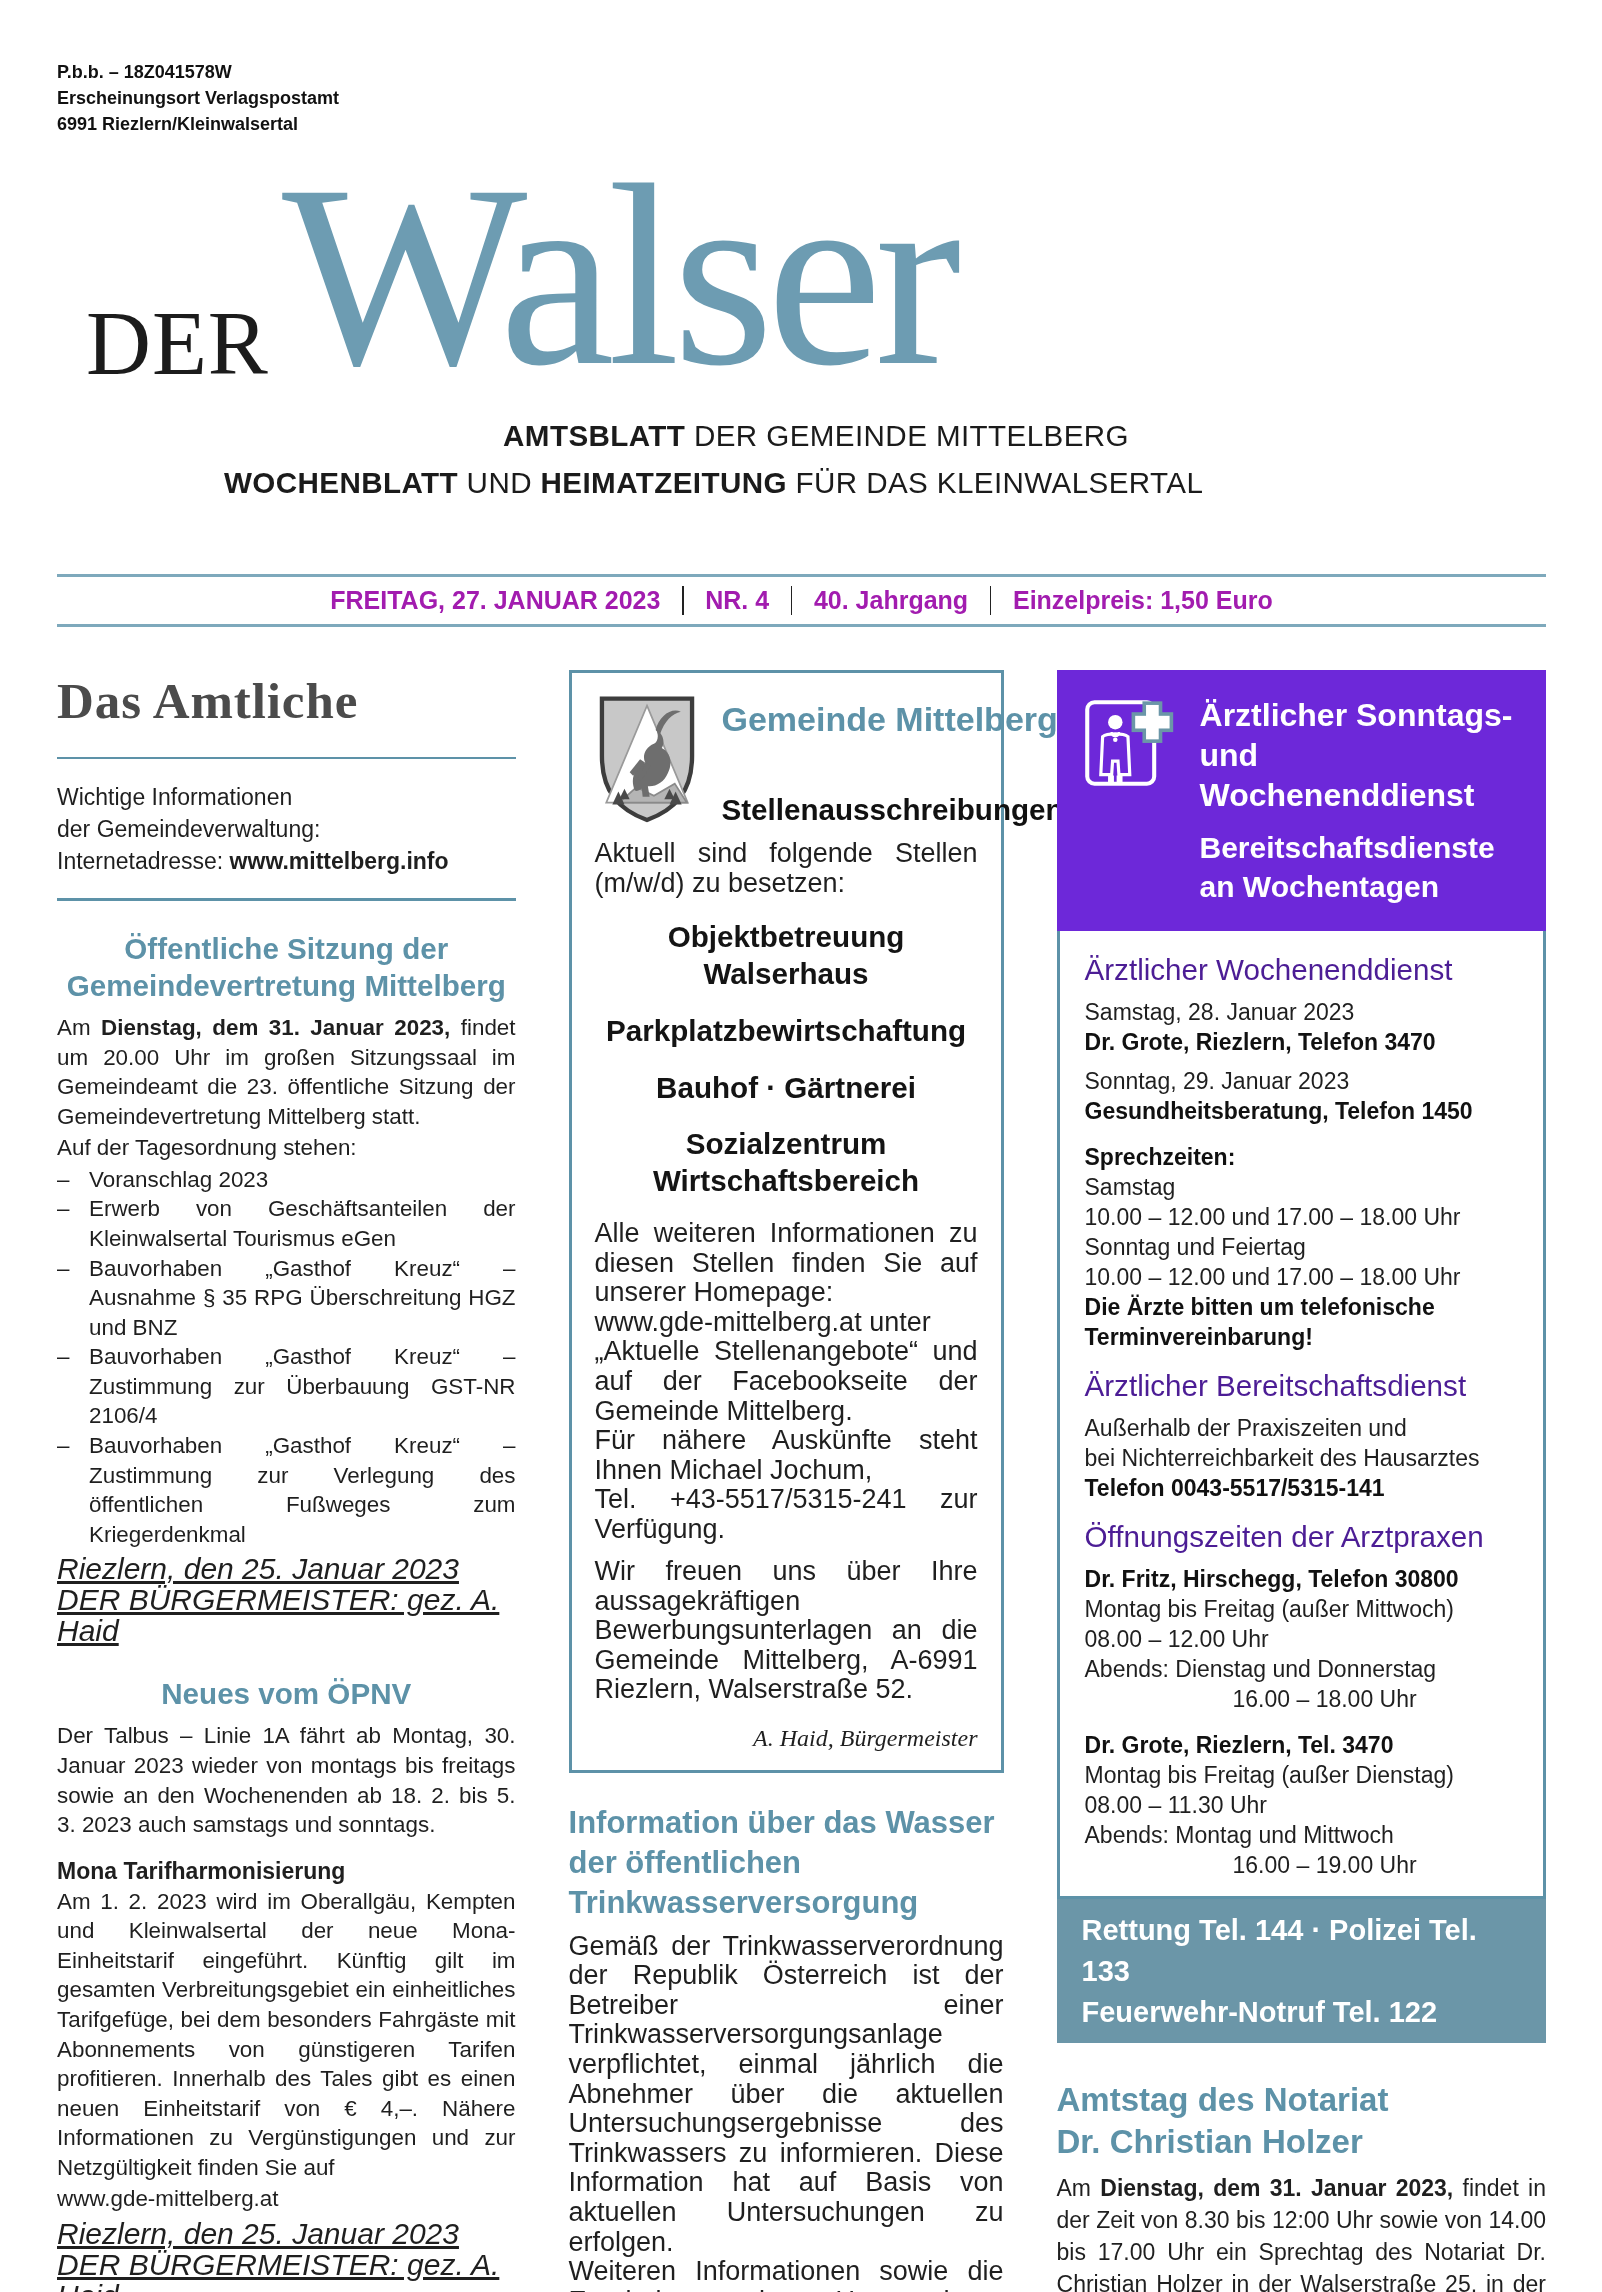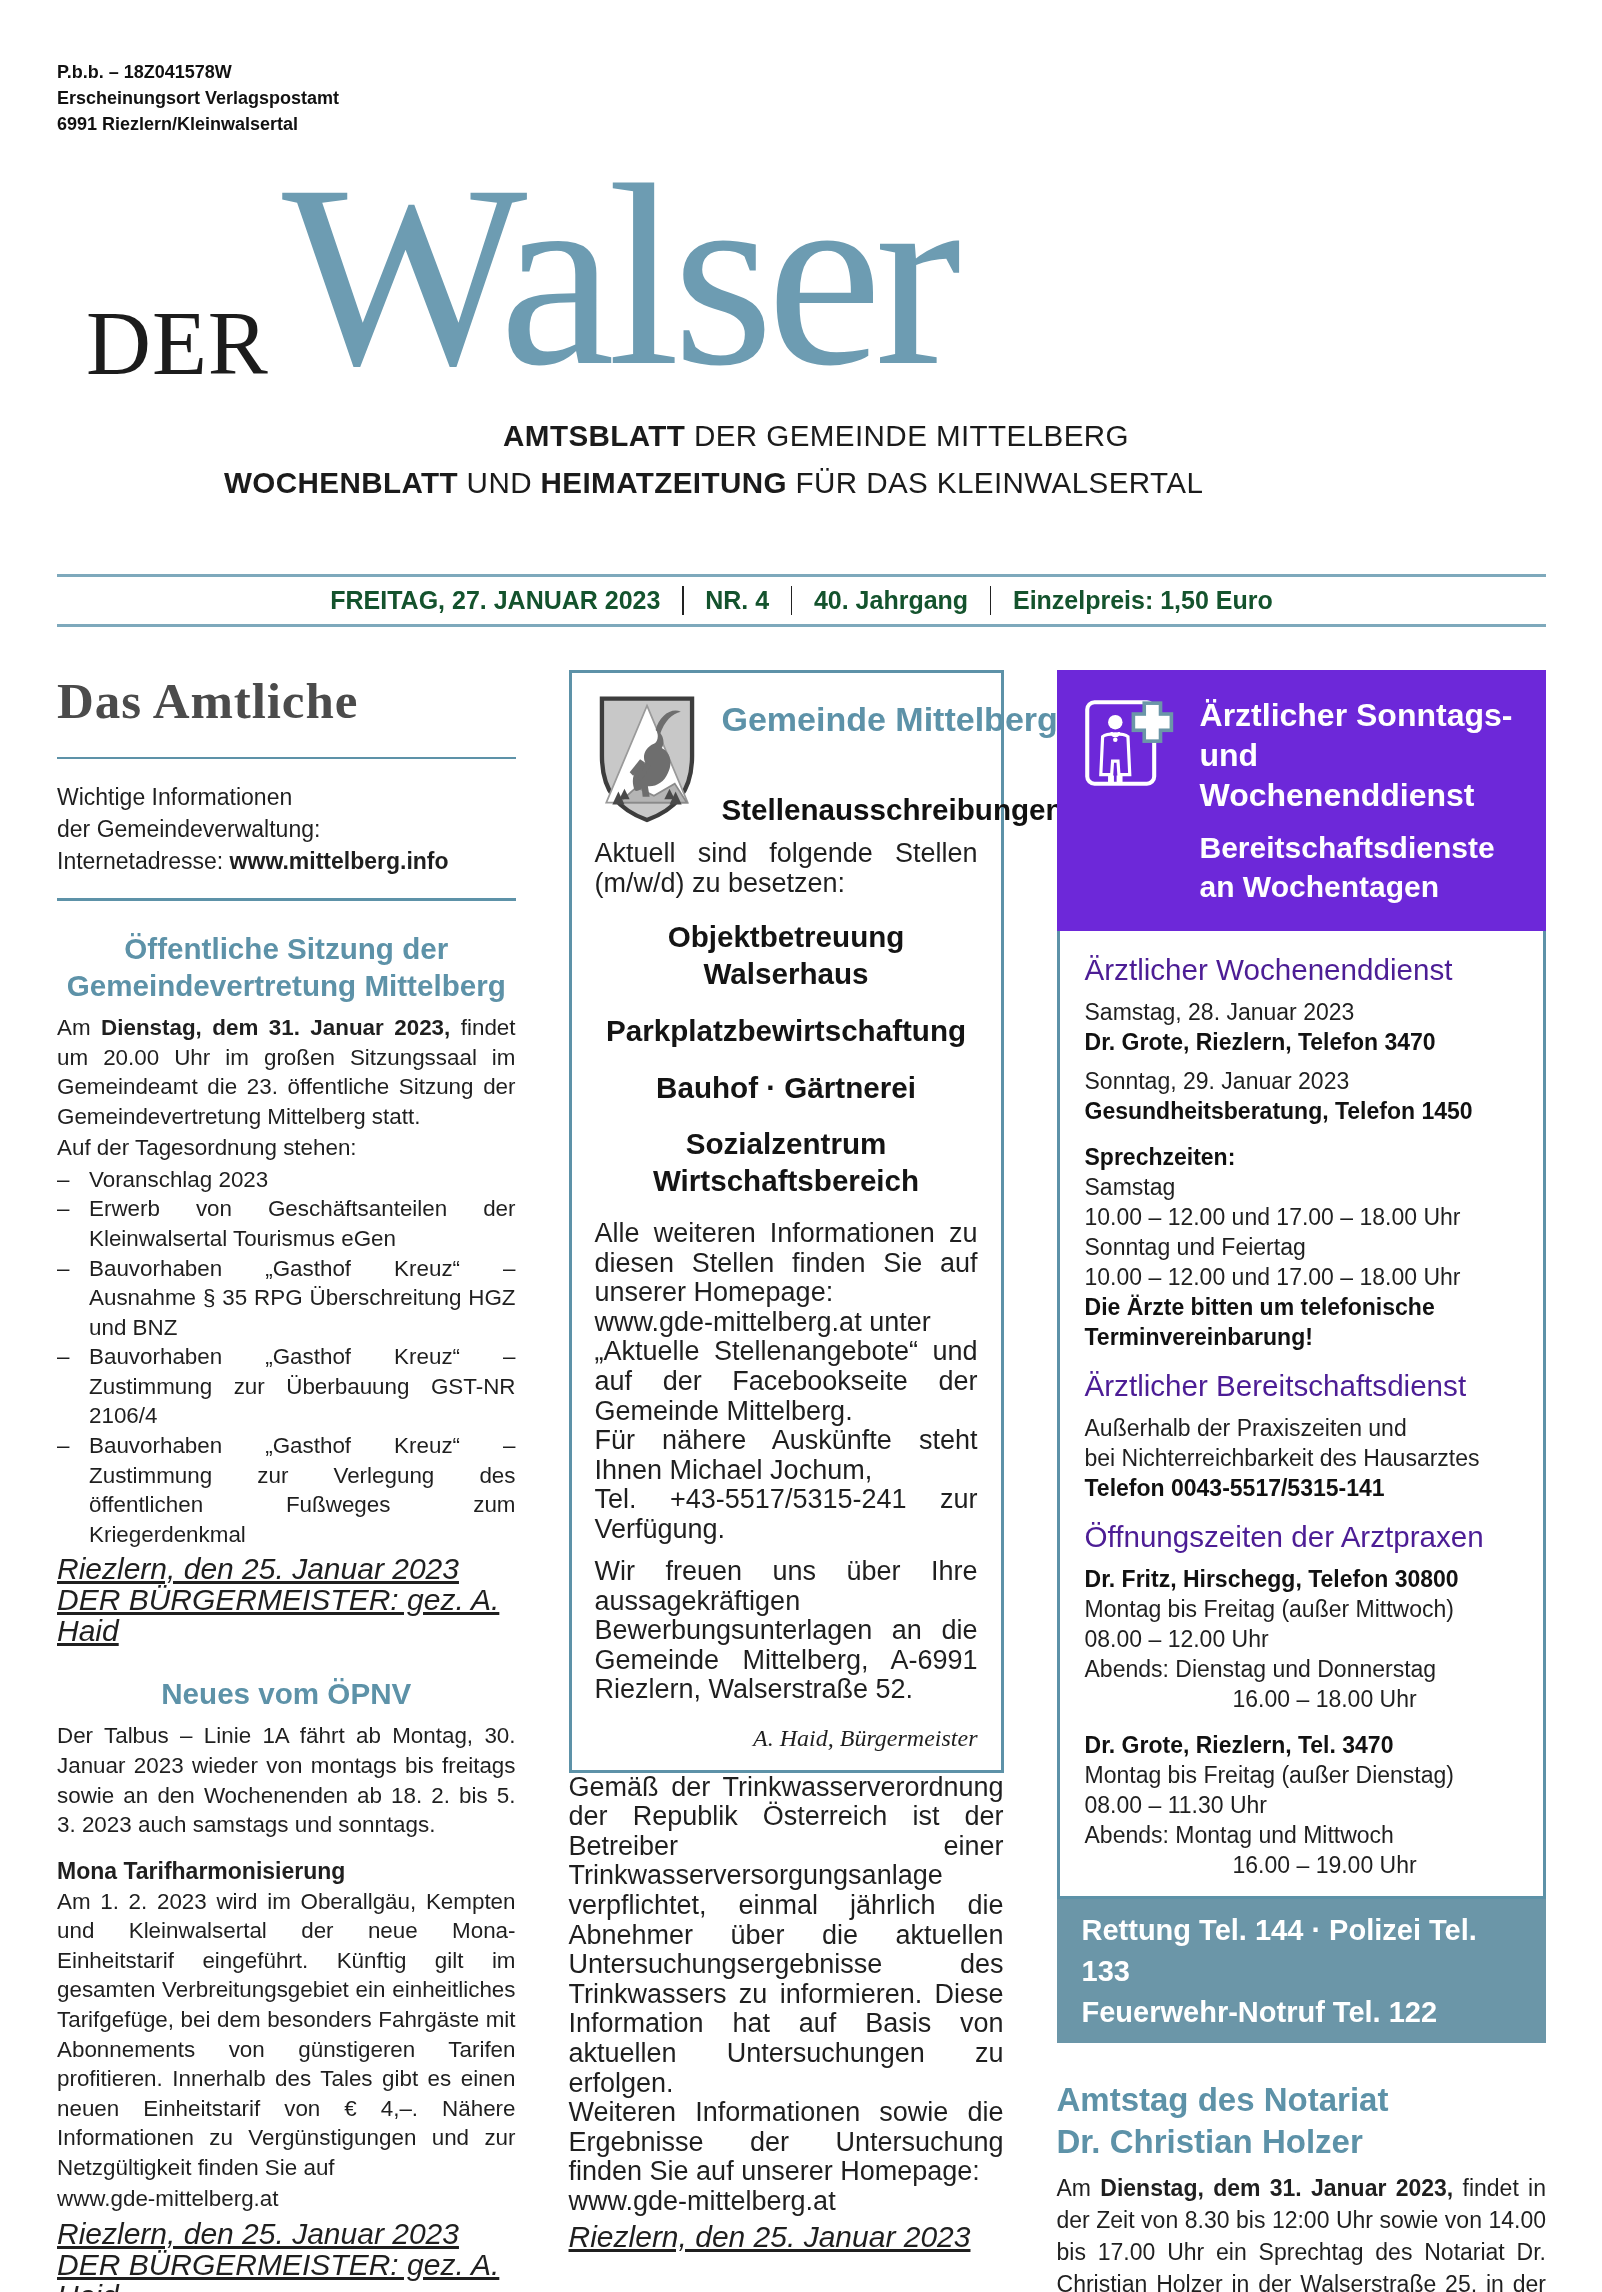--- a/index.html
+++ b/index.html
@@ -11,21 +11,21 @@
   .der{position:absolute;left:86px;top:299px;font-family:"Liberation Serif",serif;font-size:90px;line-height:1;color:#1c1c1c;letter-spacing:0.9px;}
   .walser{position:absolute;left:282px;top:145px;font-family:"Liberation Serif",serif;font-size:260px;line-height:1;color:#6d9cb2;letter-spacing:-7.2px;}
   .subtitles{position:absolute;left:224px;top:419px;width:905px;text-align:right;font-size:29.6px;letter-spacing:0.4px;color:#1b1b1b;}
   .subtitles .line{margin-bottom:13.4px;white-space:nowrap;}
   .b{font-weight:bold;}
 
   
   .datebar{position:absolute;left:57px;right:56px;top:574px;height:47px;
            border-top:3.6px solid #7ea9bc;border-bottom:3.6px solid #7ea9bc;
            display:flex;align-items:center;justify-content:center;gap:21.5px;
-           font-size:25px;font-weight:bold;color:#14532d;}
+           font-size:25px;font-weight:bold;color:#a21caf;}
   .sep{width:1.8px;height:29px;background:#222;}
 
   
   .columns{position:absolute;left:57px;top:670px;width:1489px;display:flex;gap:53px;}
   .col-left{width:459px;}
   .col-mid{width:435px;}
   .col-right{width:490px;}
 
   
   .amtliche-title{font-family:"Liberation Serif",serif;font-weight:bold;font-size:51px;color:#4b4b4b;margin:1.8px 0 27px;letter-spacing:0.9px;}
@@ -187,20 +187,21 @@
         </div>
         <p class="note-p">Alle weiteren Informationen zu diesen Stellen finden Sie auf unserer Homepage:</p>
         <p class="note-p">www.gde-mittelberg.at unter</p>
         <p class="note-p">„Aktuelle Stellenangebote“ und auf der Facebookseite der Gemeinde Mittelberg.</p>
         <p class="note-p">Für nähere Auskünfte steht Ihnen Michael Jochum,</p>
         <p class="note-p">Tel. +43-5517/5315-241 zur Verfügung.</p>
         <p class="note-p mt14">Wir freuen uns über Ihre aussagekräftigen Bewerbungsunterlagen an die Gemeinde Mittelberg, A-6991 Riezlern, Walserstraße 52.</p>
         <div class="sig-right">A. Haid, Bürgermeister</div>
       </div>
 
+      <div class="wasser-h">Information über das Wasser der öffentlichen Trinkwasserversorgung</div>
       <p class="note-p">Gemäß der Trinkwasserverordnung der Republik Österreich ist der Betreiber einer Trinkwasserversorgungsanlage verpflichtet, einmal jährlich die Abnehmer über die aktuellen Untersuchungsergebnisse des Trinkwassers zu informieren. Diese Information hat auf Basis von aktuellen Untersuchungen zu erfolgen.</p>
       <p class="note-p">Weiteren Informationen sowie die Ergebnisse der Untersuchung finden Sie auf unserer Homepage:</p>
       <p class="note-p">www.gde-mittelberg.at</p>
       <div class="sig">
         <div>Riezlern, den 25. Januar 2023</div>
 
       </div>
     </div>
 
     <div class="col-right">

